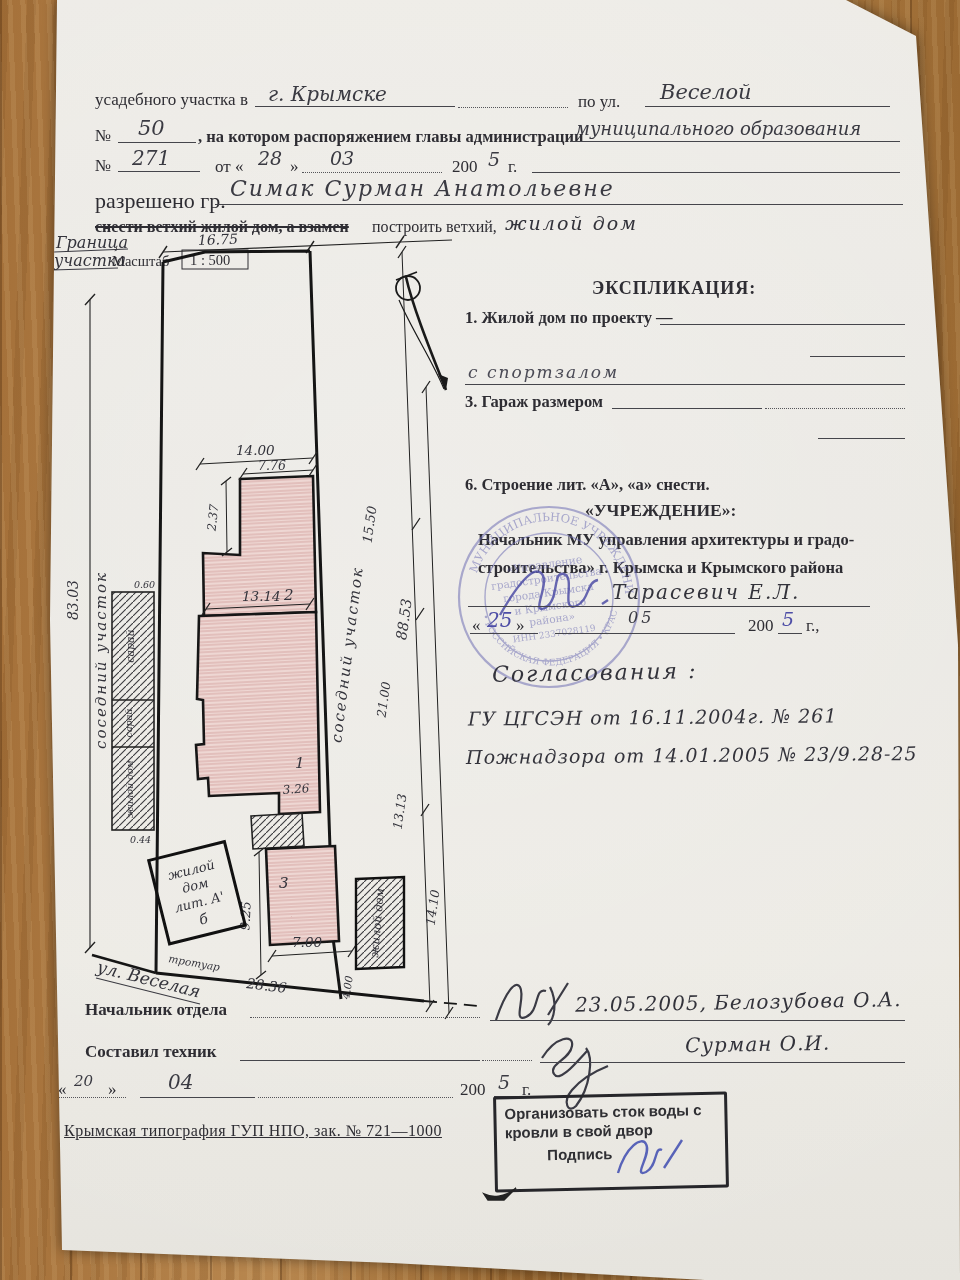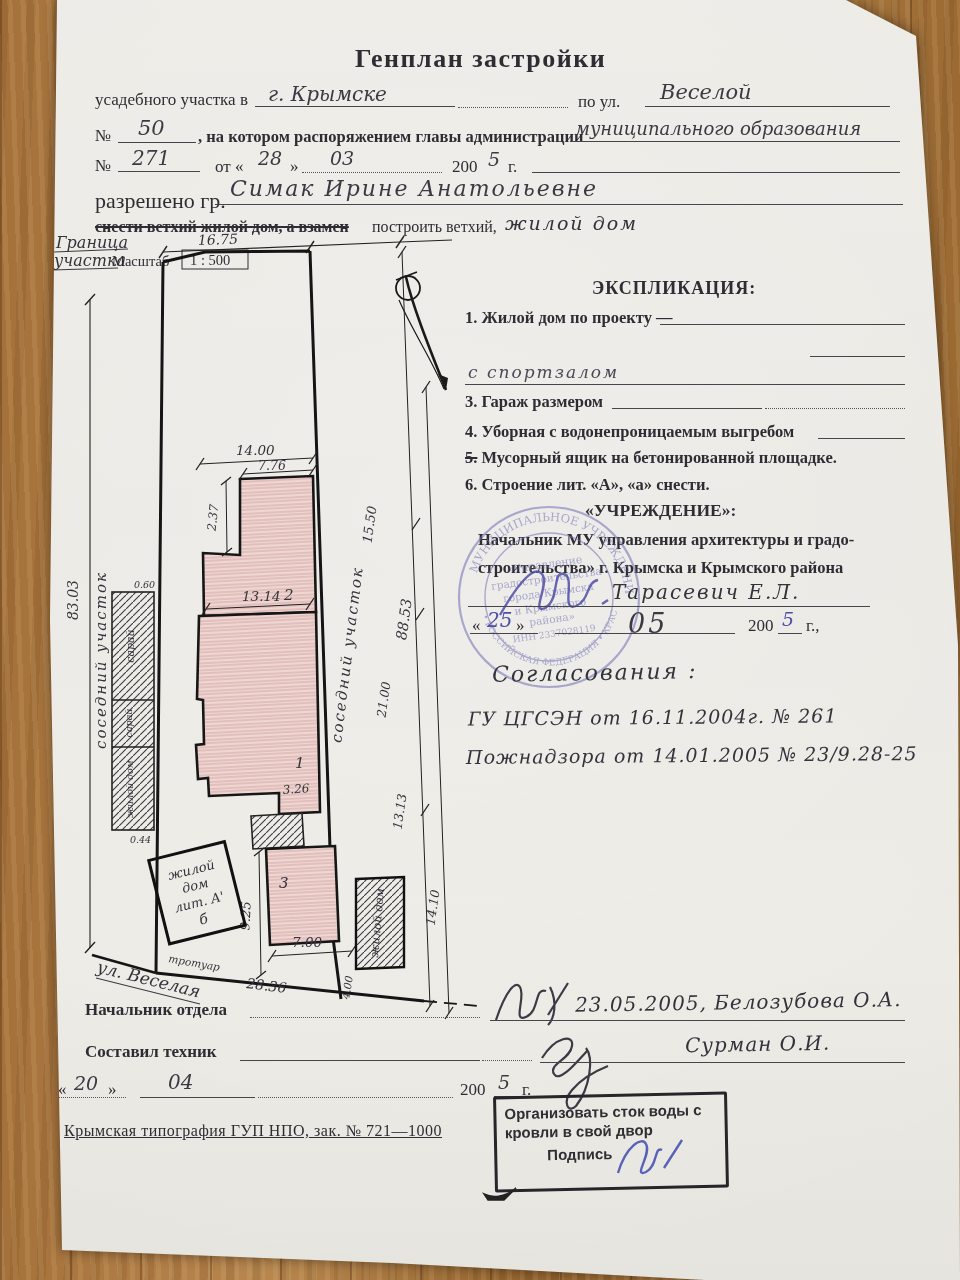--- a/index.html
+++ b/index.html
@@ -37,21 +37,20 @@
     border:3px solid #26262a;border-radius:2px;transform:rotate(-1.2deg);
     font-family:"Liberation Sans",sans-serif;color:#2f2f33;
   }
 </style>
 </head>
 <body>
 
 <div id="paper-wrap">
 <div id="paper">
 
-  <div class="abs title pr" style="left:355px;top:44px;">Генплан застройки</div>
 
   <div class="abs pr" style="left:95px;top:90px;font-size:17px;">усадебного участка в</div>
   <div class="abs hw" style="left:268px;top:82px;font-size:20px;">г. Крымске</div>
   <div class="abs ln" style="left:255px;top:106px;width:200px;"></div>
   <div class="abs dot" style="left:458px;top:107px;width:110px;"></div>
   <div class="abs pr" style="left:578px;top:92px;font-size:17px;">по ул.</div>
   <div class="abs hw" style="left:660px;top:80px;font-size:21px;">Веселой</div>
   <div class="abs ln" style="left:645px;top:106px;width:245px;"></div>
 
   <div class="abs pr" style="left:95px;top:126px;font-size:17px;">№</div>
@@ -68,21 +67,21 @@
   <div class="abs hw" style="left:258px;top:147px;font-size:19px;">28</div>
   <div class="abs pr" style="left:290px;top:157px;font-size:17px;">»</div>
   <div class="abs dot" style="left:302px;top:172px;width:140px;"></div>
   <div class="abs hw" style="left:330px;top:147px;font-size:19px;">03</div>
   <div class="abs pr" style="left:452px;top:157px;font-size:17px;">200</div>
   <div class="abs hw" style="left:488px;top:148px;font-size:19px;">5</div>
   <div class="abs pr" style="left:508px;top:157px;font-size:17px;">г.</div>
   <div class="abs ln" style="left:532px;top:172px;width:368px;"></div>
 
   <div class="abs pr" style="left:95px;top:188px;font-size:22px;">разрешено гр.</div>
-  <div class="abs hw" style="left:230px;top:176px;font-size:22px;letter-spacing:2px;">Симак Ирине Анатольевне</div>
+  <div class="abs hw" style="left:230px;top:176px;font-size:22px;letter-spacing:2px;">Симак Сурман Анатольевне</div>
   <div class="abs ln" style="left:215px;top:204px;width:688px;"></div>
 
   <div class="abs prb strike" style="left:95px;top:218px;font-size:16px;">снести ветхий жилой дом, а взамен</div>
   <div class="abs pr" style="left:372px;top:218px;font-size:16px;">построить ветхий,</div>
   <div class="abs hwb" style="left:505px;top:212px;font-size:19px;letter-spacing:2px;">жилой дом</div>
 
   <svg class="abs" style="left:40px;top:228px;" width="440" height="800" viewBox="40 228 440 800">
     <defs>
       <pattern id="hatch" width="7" height="7" patternUnits="userSpaceOnUse">
         <path d="M0,7 L7,0" stroke="#38383c" stroke-width="1.1"></path>
@@ -212,30 +211,22 @@
   <div class="abs hw" style="left:468px;top:362px;font-size:17px;letter-spacing:2px;color:#4a4a55;">с спортзалом</div>
   <div class="abs ln" style="left:465px;top:384px;width:440px;"></div>
 
   <div class="abs prb" style="left:465px;top:392px;font-size:16.5px;">
     <span>3.</span>
     <span>Гараж размером</span>
   </div>
   <div class="abs ln" style="left:612px;top:408px;width:150px;"></div>
   <div class="abs dot" style="left:765px;top:408px;width:140px;"></div>
 
-  <div class="abs prb" style="left:465px;top:422px;font-size:16.5px;">
-    <span>4.</span>
-    <span>Уборная с водонепроницаемым выгребом</span>
-  </div>
   <div class="abs ln" style="left:818px;top:438px;width:87px;"></div>
 
-  <div class="abs prb" style="left:465px;top:448px;font-size:16.5px;">
-    <span class="strike">5.</span>
-    <span>Мусорный ящик на бетонированной площадке.</span>
-  </div>
 
   <div class="abs prb" style="left:465px;top:475px;font-size:16.5px;">
     <span>6.</span>
     <span>Строение лит. «А», «а» снести.</span>
   </div>
 
   <div class="abs prb" style="left:585px;top:500px;font-size:17.5px;">«УЧРЕЖДЕНИЕ»:</div>
   <div class="abs prb" style="left:478px;top:530px;font-size:16.5px;">Начальник МУ управления архитектуры и градо-</div>
   <div class="abs prb" style="left:478px;top:558px;font-size:16.5px;">строительства» г. Крымска и Крымского района</div>
 
@@ -265,21 +256,21 @@
   <svg class="abs" style="left:490px;top:560px;" width="150" height="70" viewBox="0 0 150 70">
     <path d="M10,55 C30,20 45,5 52,14 C60,24 40,55 55,48 C70,40 62,10 74,14 C86,18 70,52 86,46 C100,40 96,22 108,20 M112,44 L118,40" stroke="#4d4da6" stroke-width="2.4" fill="none" opacity="0.85"></path>
   </svg>
   <div class="abs hwb" style="left:612px;top:580px;font-size:20px;letter-spacing:2px;">Тарасевич Е.Л.</div>
   <div class="abs ln" style="left:468px;top:606px;width:402px;"></div>
 
   <div class="abs pr" style="left:472px;top:616px;font-size:17px;">«</div>
   <div class="abs hw" style="left:487px;top:608px;font-size:20px;color:#4d4da6;">25</div>
   <div class="abs pr" style="left:516px;top:616px;font-size:17px;">»</div>
   <div class="abs ln" style="left:470px;top:633px;width:68px;"></div>
-  <div class="abs hw" style="left:628px;top:608px;font-size:27px;letter-spacing:3px;">05</div>
+  <div class="abs hw" style="left:628px;top:608px;font-size:16px;letter-spacing:3px;">05</div>
   <div class="abs ln" style="left:555px;top:633px;width:180px;"></div>
   <div class="abs pr" style="left:748px;top:616px;font-size:17px;">200</div>
   <div class="abs hw" style="left:782px;top:608px;font-size:19px;color:#4d4da6;">5</div>
   <div class="abs ln" style="left:778px;top:633px;width:24px;"></div>
   <div class="abs pr" style="left:806px;top:616px;font-size:17px;">г.,</div>
 
   <div class="abs hwb" style="left:492px;top:660px;font-size:22px;letter-spacing:2px;transform:rotate(-1deg);">Согласования :</div>
   <div class="abs hwb" style="left:468px;top:706px;font-size:19px;letter-spacing:1px;transform:rotate(-0.5deg);">ГУ ЦГСЭН  от 16.11.2004г.   № 261</div>
   <div class="abs hwb" style="left:466px;top:744px;font-size:19px;letter-spacing:1px;transform:rotate(-0.5deg);">Пожнадзора  от 14.01.2005  № 23/9.28-25</div>
 
@@ -294,21 +285,21 @@
   <div class="abs prb" style="left:85px;top:1042px;font-size:17px;">Составил техник</div>
   <div class="abs ln" style="left:240px;top:1060px;width:240px;"></div>
   <div class="abs dot" style="left:482px;top:1060px;width:50px;"></div>
   <svg class="abs" style="left:528px;top:1028px;" width="110" height="85" viewBox="0 0 110 85">
     <path d="M14,30 C28,8 46,6 44,18 C42,32 20,36 26,46 C32,56 52,30 60,22 M58,20 C66,30 62,60 48,78 C40,86 34,74 44,62 C54,50 70,42 80,38" stroke="#3b3b45" stroke-width="2.2" fill="none"></path>
   </svg>
   <div class="abs hwb" style="left:685px;top:1032px;font-size:20px;letter-spacing:1px;transform:rotate(-1deg);">Сурман О.И.</div>
   <div class="abs ln" style="left:540px;top:1062px;width:365px;"></div>
 
   <div class="abs pr" style="left:58px;top:1080px;font-size:17px;">«</div>
-  <div class="abs hw" style="left:74px;top:1072px;font-size:19px;">20</div>
+  <div class="abs hw" style="left:74px;top:1072px;font-size:15px;">20</div>
   <div class="abs pr" style="left:108px;top:1080px;font-size:17px;">»</div>
   <div class="abs dot" style="left:56px;top:1097px;width:70px;"></div>
   <div class="abs hw" style="left:168px;top:1070px;font-size:20px;">04</div>
   <div class="abs ln" style="left:140px;top:1097px;width:115px;"></div>
   <div class="abs dot" style="left:258px;top:1097px;width:195px;"></div>
   <div class="abs pr" style="left:460px;top:1080px;font-size:17px;">200</div>
   <div class="abs hw" style="left:498px;top:1071px;font-size:19px;">5</div>
   <div class="abs ln" style="left:494px;top:1096px;width:22px;"></div>
   <div class="abs pr" style="left:522px;top:1080px;font-size:17px;">г.</div>
 

